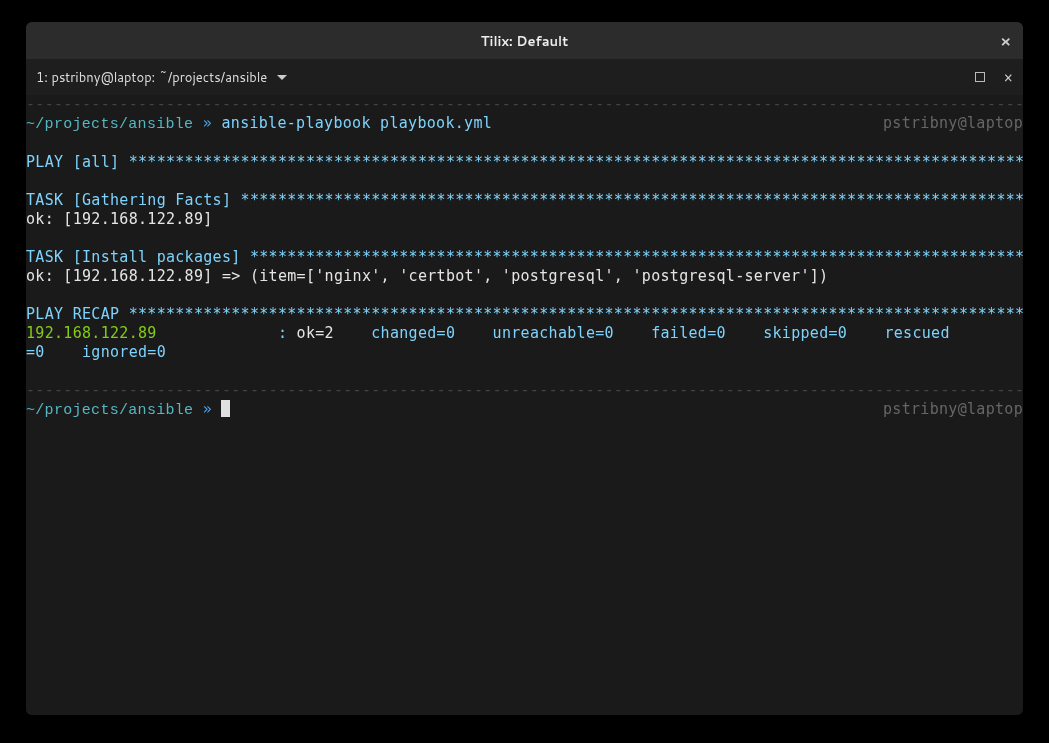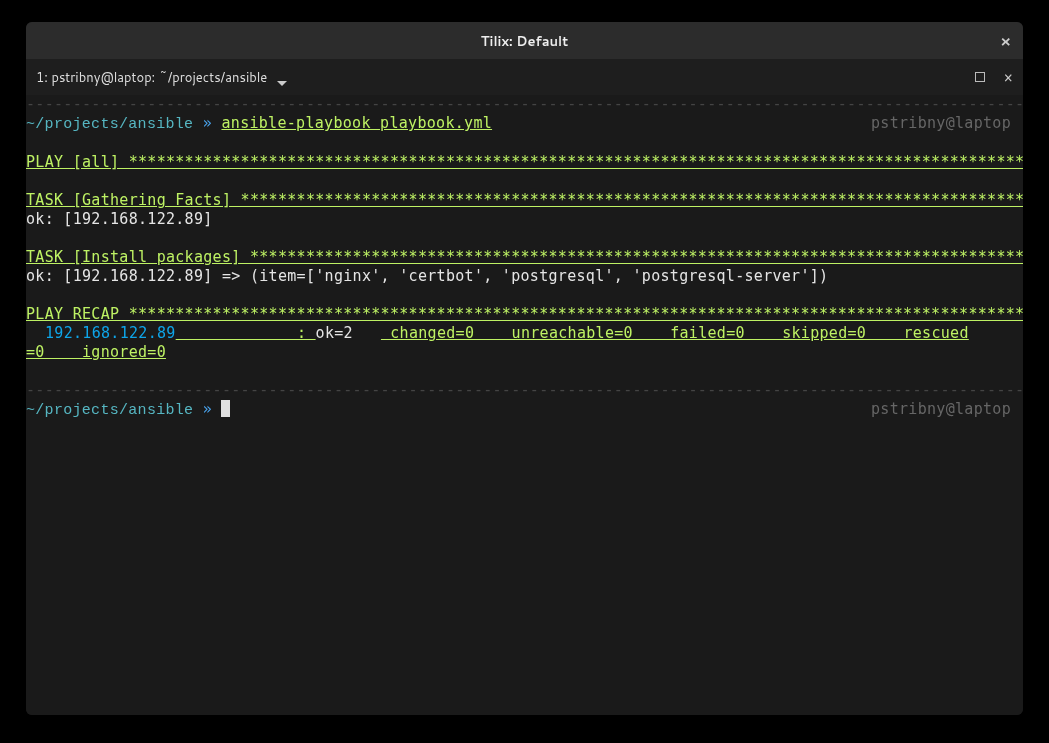--- a/index.html
+++ b/index.html
@@ -54,21 +54,21 @@
       display: flex;
       align-items: center;
       position: relative;
       color: #ddd;
       font-family: 'Cantarell', 'DejaVu Sans', sans-serif;
       font-size: 13px;
       padding-left: 10px;
     }
     .tab-title {
       display: flex;
-      align-items: flex-end;
+      align-items: center;
       gap: 8px;
     }
     .tab-chevron {
       display: inline-block;
       width: 0;
       height: 0;
       border-left: 5px solid transparent;
       border-right: 5px solid transparent;
       border-top: 5px solid #ccc;
       margin-left: 2px;
@@ -106,33 +106,33 @@
     .line {
       white-space: pre;
       overflow: hidden;
     }
     .dashline {
       color: #444;
     }
     .cyan { color: #56b6c2; font-family: Liberation Mono, monospace; }
     .blue { color: #4aa5f0; }
     .green { color: #e5e5e5; }
-    .yellow { color: #0ea5e9; padding-left: 19px; }
-    .white { color: #bef264; text-decoration: underline; }
+    .yellow { color: #84cc16; }
+    .white { color: #7dd3fc; }
     .promptline {
       display: flex;
       justify-content: space-between;
     }
     .promptleft {
       white-space: pre;
     }
     .promptright {
       white-space: pre;
       color: #666;
-      padding-right: 12px;
+      padding-right: 0;
     }
     .cursor {
       display: inline-block;
       width: 9px;
       height: 17px;
       background: #e0e0e0;
       vertical-align: text-bottom;
       margin-bottom: 1px;
     }
   </style>

